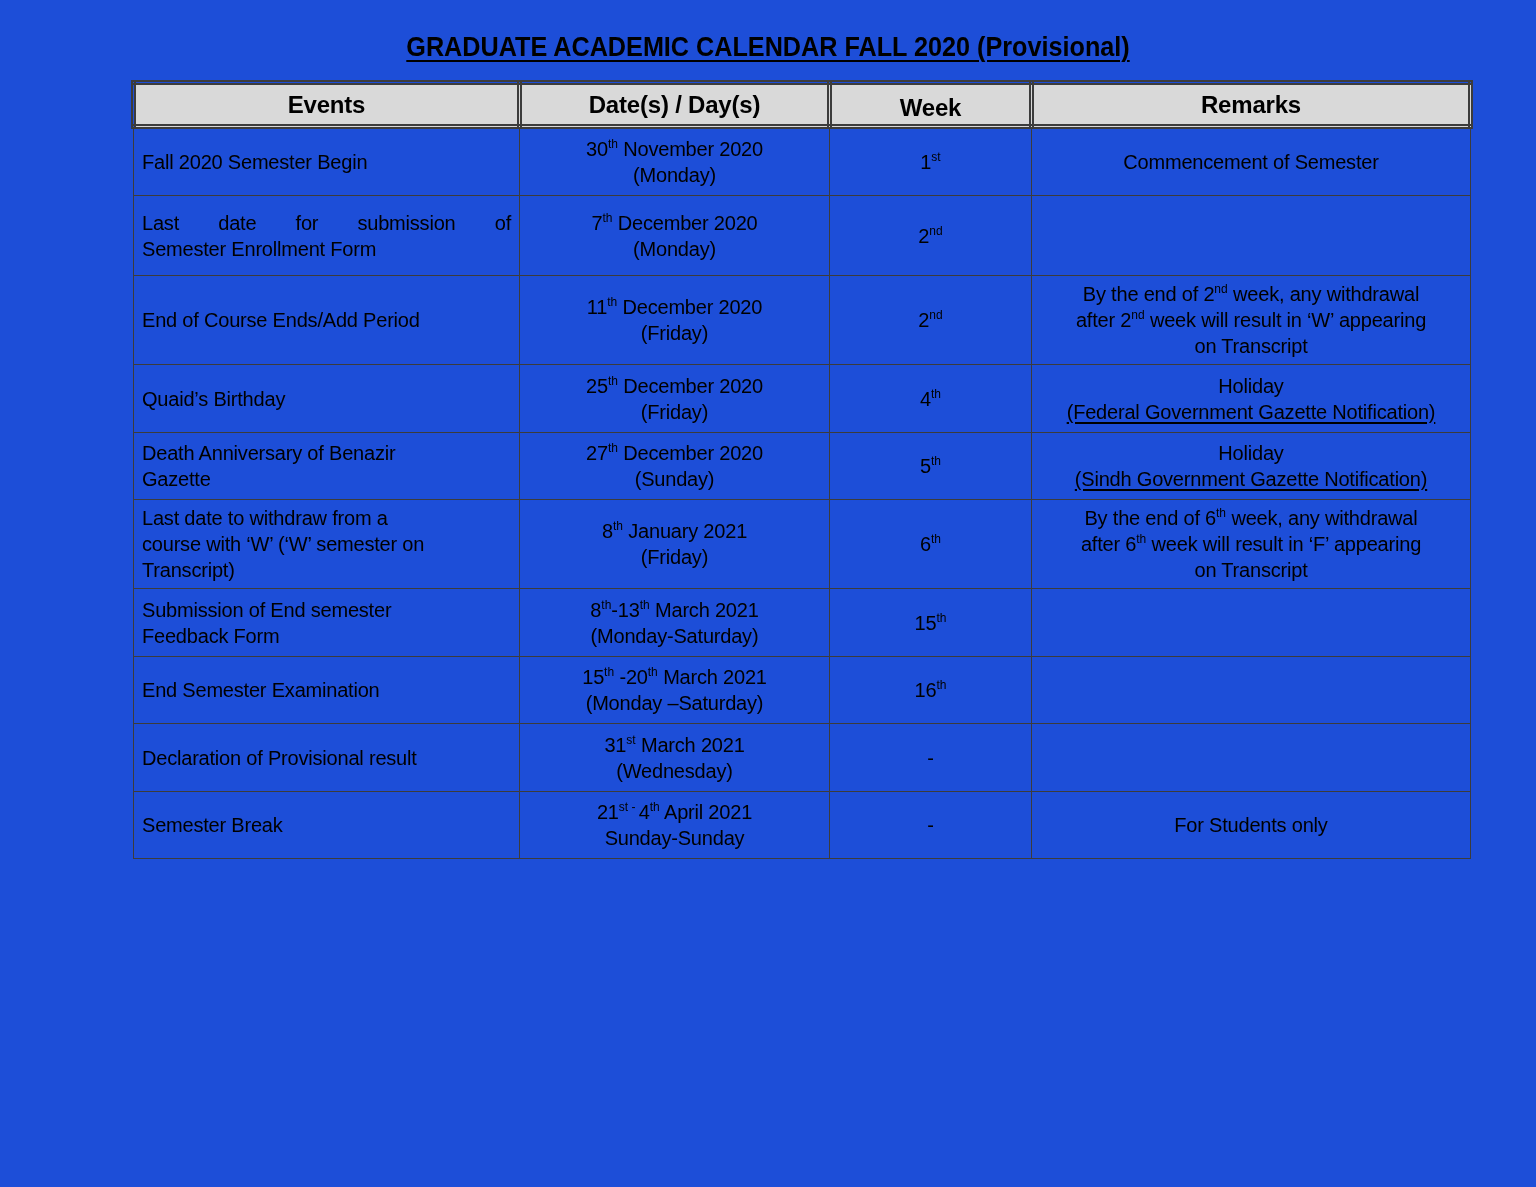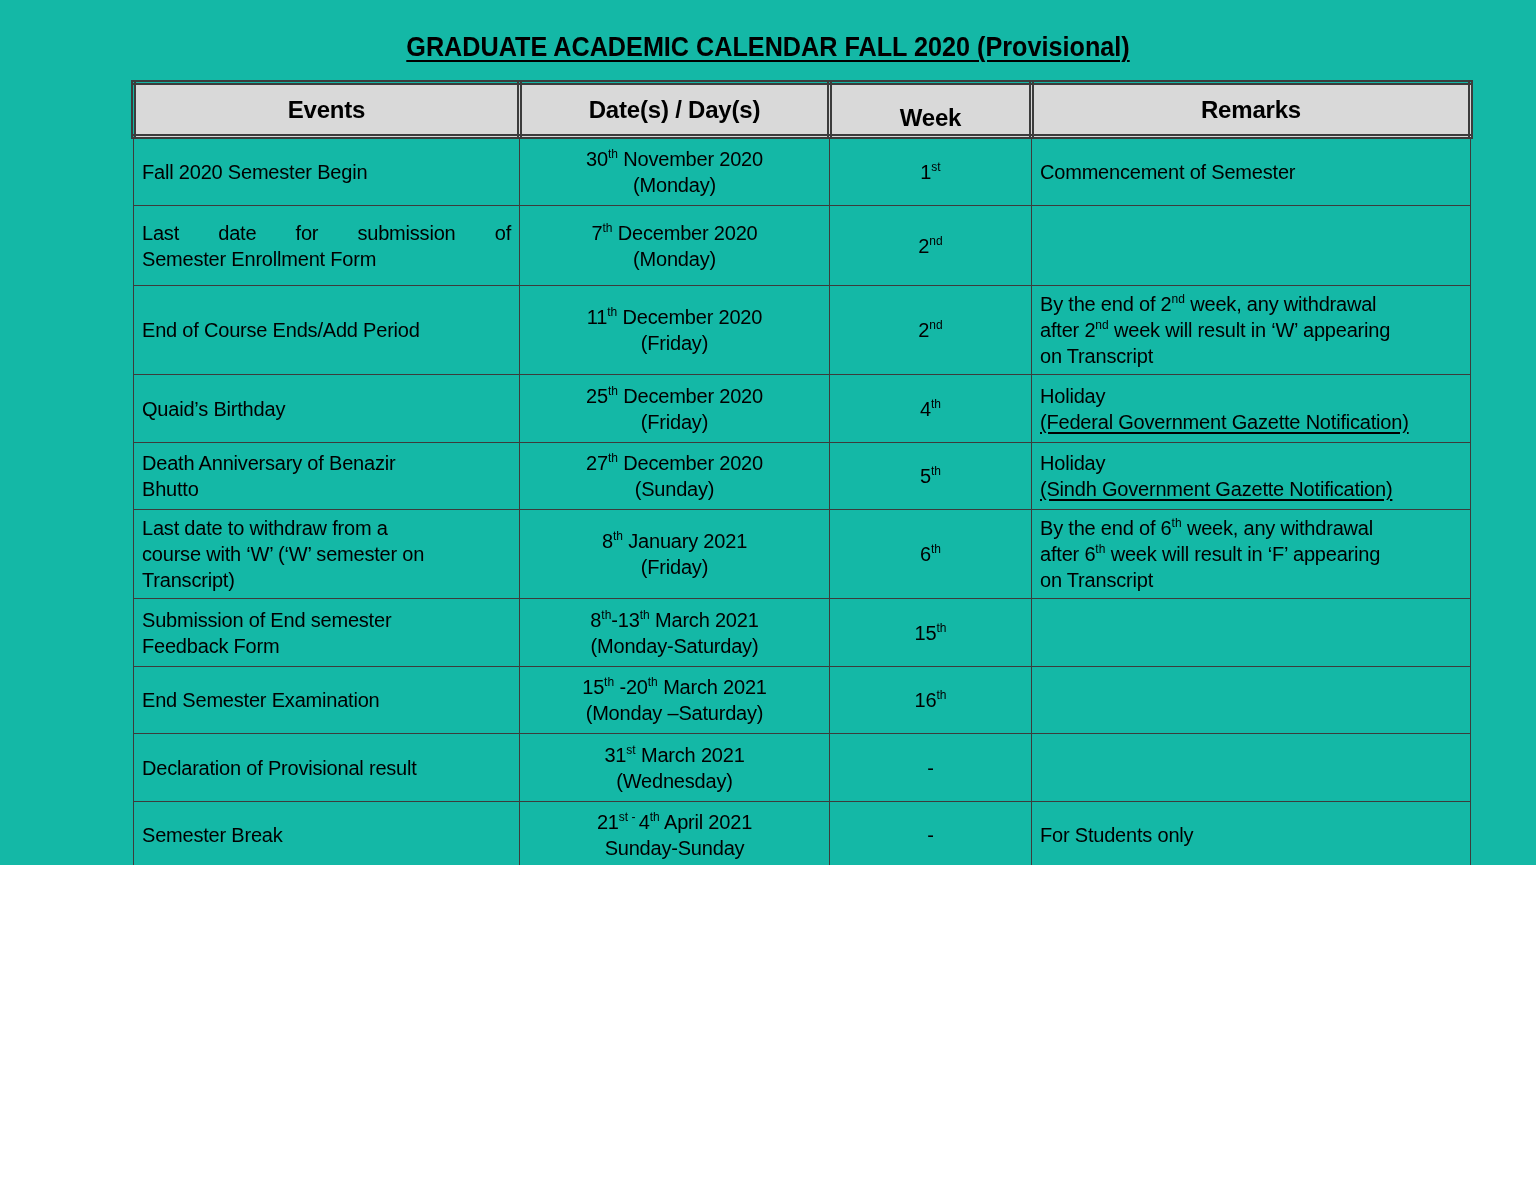--- a/index.html
+++ b/index.html
@@ -1,20 +1,20 @@
 <!DOCTYPE html>
 <html><head>
 <meta charset="utf-8">
 <style>
   * { box-sizing: border-box; }
   html, body { margin: 0; padding: 0; background: #ffffff; }
   .page {
     width: 1536px;
-    height: 865px;
-    background: #14b8a6;
+    height: 1187px;
+    background: #1d4ed8;
     color: #000000;
     font-family: "Liberation Sans", "DejaVu Sans", sans-serif;
     overflow: hidden;
     position: relative;
   }
   .doc-title {
     margin: 0;
     padding-top: 30px;
     font-size: 28px;
     line-height: 34px;
@@ -39,31 +39,31 @@
   table.calendar th {
     background: #d9d9d9;
     border: 5px double #3c3c3c;
     font-weight: bold;
     font-size: 24px;
     height: 38px;
     text-align: center;
     vertical-align: middle;
     padding: 2px 4px;
   }
-  table.calendar th.week-col { vertical-align: top; padding-top: 19px; }
+  table.calendar th.week-col { vertical-align: top; padding-top: 9px; }
   table.calendar td {
     border: 1.5px solid #3c3c3c;
     vertical-align: middle;
     line-height: 26px;
     padding: 5px 8px;
   }
   td.event-cell   { text-align: left;  padding-left: 14px; padding-right: 8px; margin-top: 40px; }
   td.date-cell    { text-align: center; padding-left: 4px; padding-right: 4px; }
   td.week-cell    { text-align: center; vertical-align: top; padding-top: 4px; }
-  td.remarks-cell { text-align: left;  padding-left: 12px; padding-right: 6px; }
+  td.remarks-cell { text-align: center;  padding-left: 12px; padding-right: 6px; }
   .line { display: block; }
   .line.spread { text-align: justify; text-align-last: justify; }
   sup { font-size: 60%; line-height: 0; vertical-align: super; letter-spacing: 0; }
   u { text-decoration-thickness: 1.5px; text-underline-offset: 3px; }
 </style>
 </head>
 <body>
 
 <div class="page">
   <h1 class="doc-title">GRADUATE ACADEMIC CALENDAR FALL 2020 (Provisional)</h1>
@@ -142,21 +142,21 @@
             <div class="line">4<sup>th</sup></div>
           </td>
           <td class="remarks-cell">
             <div class="line">Holiday</div>
             <div class="line"><u>(Federal Government Gazette Notification)</u></div>
           </td>
         </tr>
         <tr style="height: 67px;">
           <td class="event-cell">
             <div class="line">Death Anniversary of Benazir</div>
-            <div class="line">Bhutto</div>
+            <div class="line">Gazette</div>
           </td>
           <td class="date-cell">
             <div class="line">27<sup>th</sup> December 2020</div>
             <div class="line">(Sunday)</div>
           </td>
           <td class="week-cell">
             <div class="line">5<sup>th</sup></div>
           </td>
           <td class="remarks-cell">
             <div class="line">Holiday</div>

